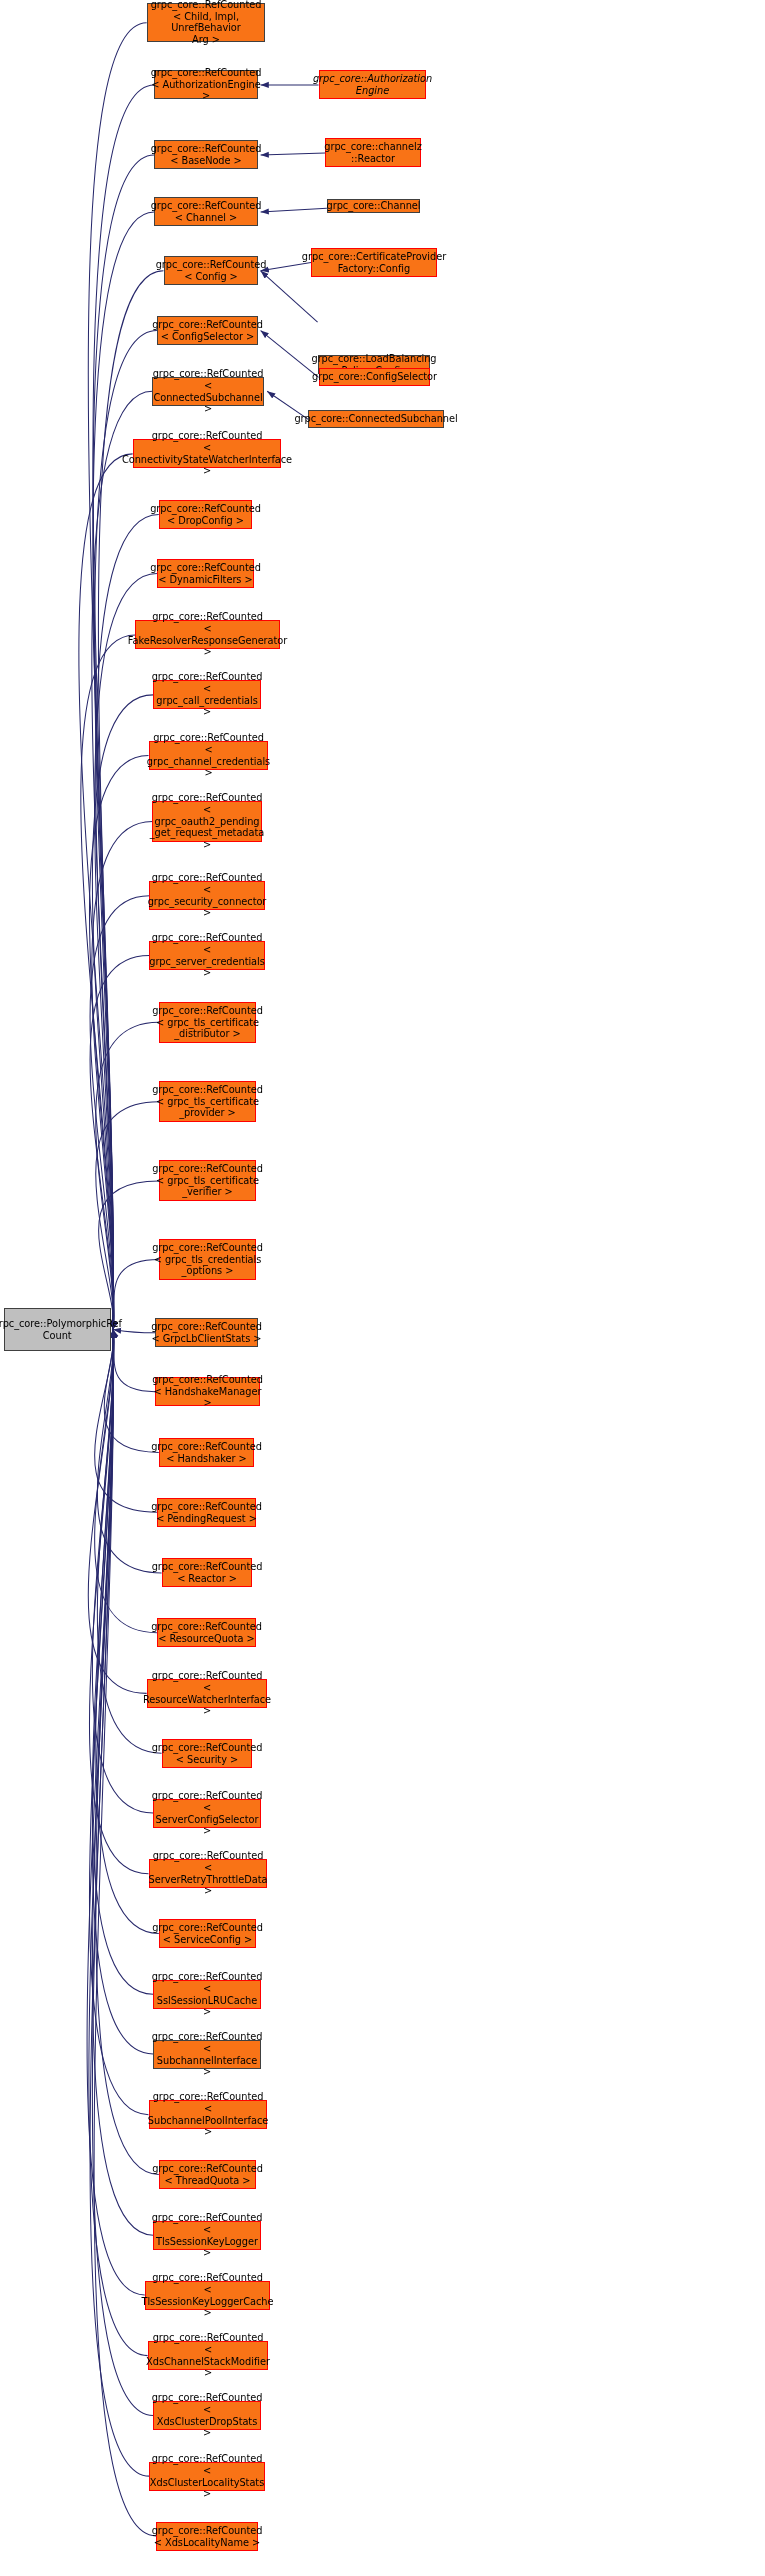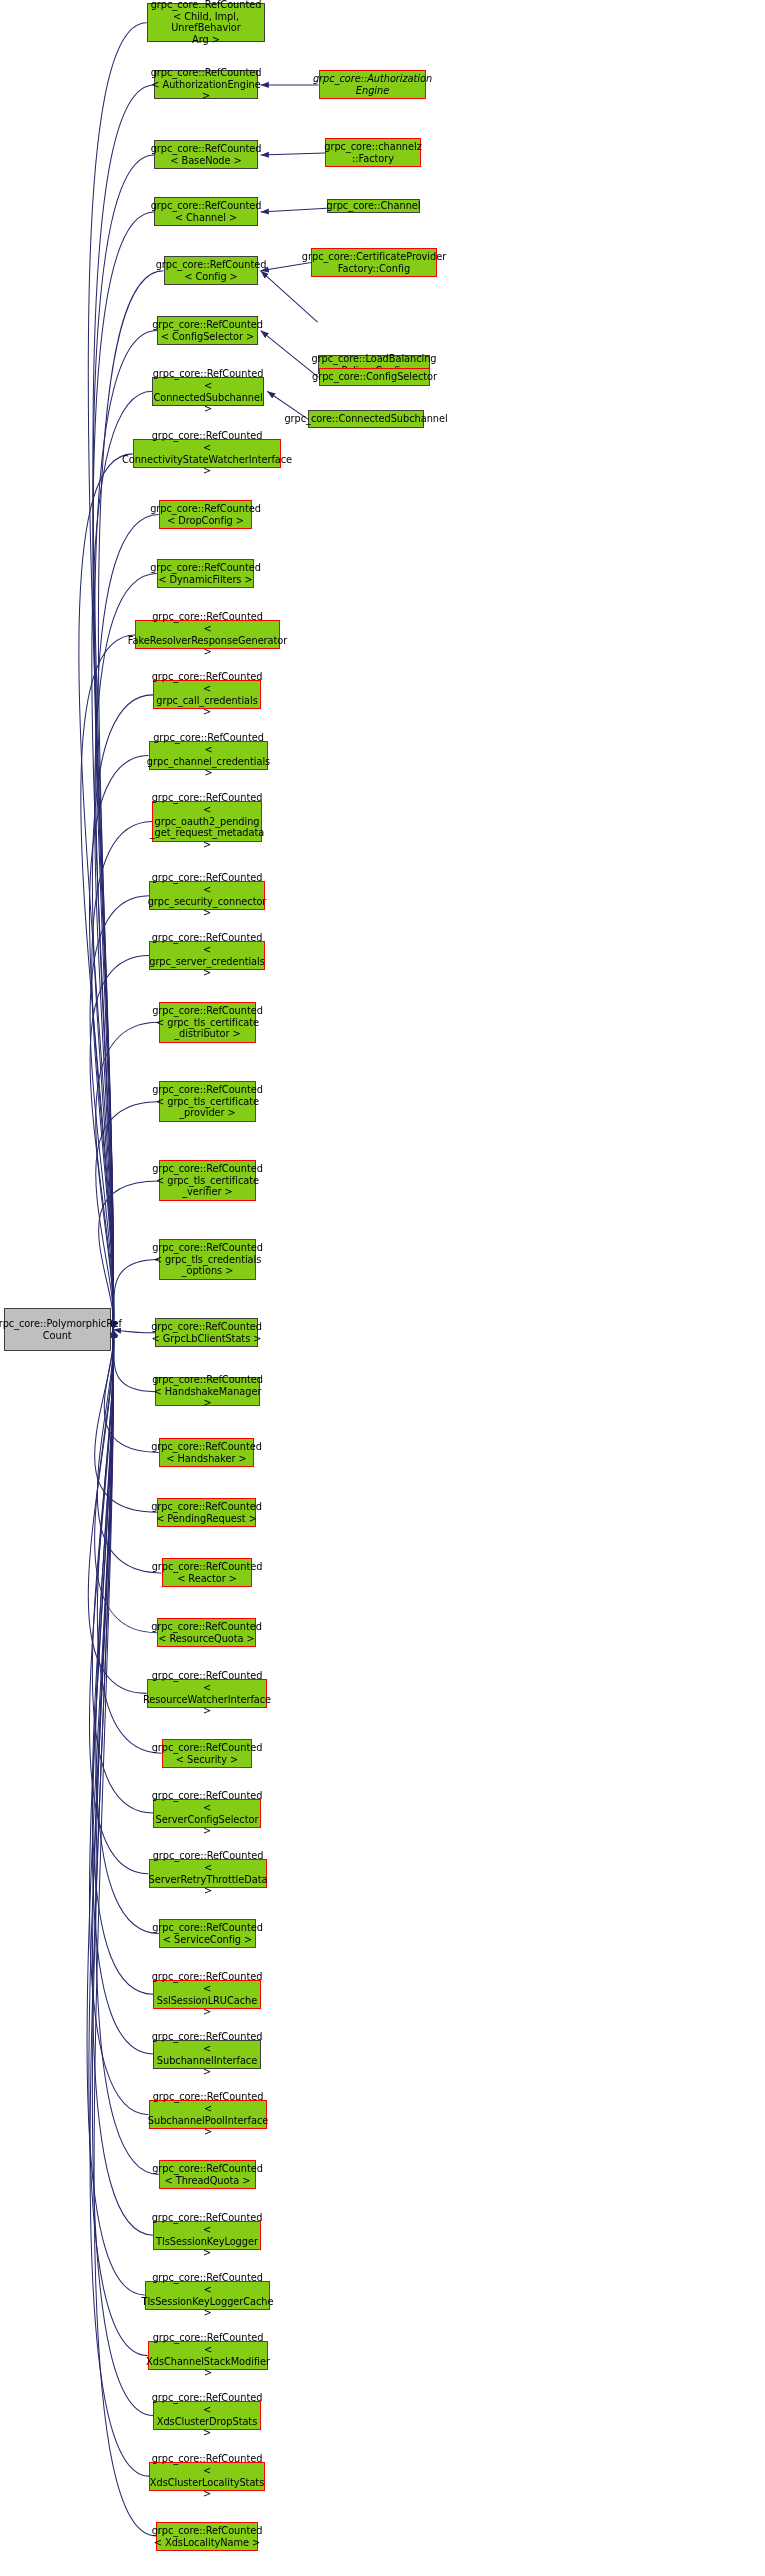--- a/index.html
+++ b/index.html
@@ -23,21 +23,21 @@
   .edge-layer {
     position: absolute;
     left: 0; top: 0;
     width: 765px;
     height: 2576px;
     pointer-events: none;
   }
   .node {
     position: absolute;
     box-sizing: border-box;
-    background: #84cc16;
+    background: #f97316;
     display: flex;
     align-items: center;
     justify-content: center;
     text-align: center;
     font-size: 9.8px;
     line-height: 11.8px;
     color: #000000;
     white-space: pre-line;
     padding: 0.9px 2.8px;
     letter-spacing: -0.05px;
@@ -196,23 +196,23 @@
 &lt; XdsChannelStackModifier &gt;</div>
       <div class="node red" style="left: 153px; top: 2401px; width: 108px; height: 29px;">grpc_core::RefCounted
 &lt; XdsClusterDropStats &gt;</div>
       <div class="node red" style="left: 149px; top: 2462px; width: 116px; height: 29px;">grpc_core::RefCounted
 &lt; XdsClusterLocalityStats &gt;</div>
       <div class="node red" style="left: 156px; top: 2522px; width: 102px; height: 29px;">grpc_core::RefCounted
 &lt; XdsLocalityName &gt;</div>
       <div class="node red" style="left: 319px; top: 70px; width: 107px; height: 29px; font-style: italic;">grpc_core::Authorization
 Engine</div>
       <div class="node red" style="left: 325px; top: 138px; width: 96px; height: 29px;">grpc_core::channelz
-::Factory</div>
+::Reactor</div>
       <div class="node black" style="left: 327px; top: 199px; width: 93px; height: 14px;">grpc_core::Channel</div>
       <div class="node red" style="left: 311px; top: 248px; width: 126px; height: 29px;">grpc_core::CertificateProvider
 Factory::Config</div>
       <div class="node black" style="left: 318px; top: 307px; width: 112px; height: 19px; margin-top: 48px;">grpc_core::LoadBalancing
 Policy::Config</div>
       <div class="node red" style="left: 319px; top: 368px; width: 111px; height: 18px;">grpc_core::ConfigSelector</div>
-      <div class="node black" style="left: 308px; top: 410px; width: 116px; height: 18px;">grpc_core::ConnectedSubchannel</div>
+      <div class="node black" style="left: 308px; top: 410px; width: 136px; height: 18px;">grpc_core::ConnectedSubchannel</div>
     </div>
 </div>
 
 
 </body></html>

